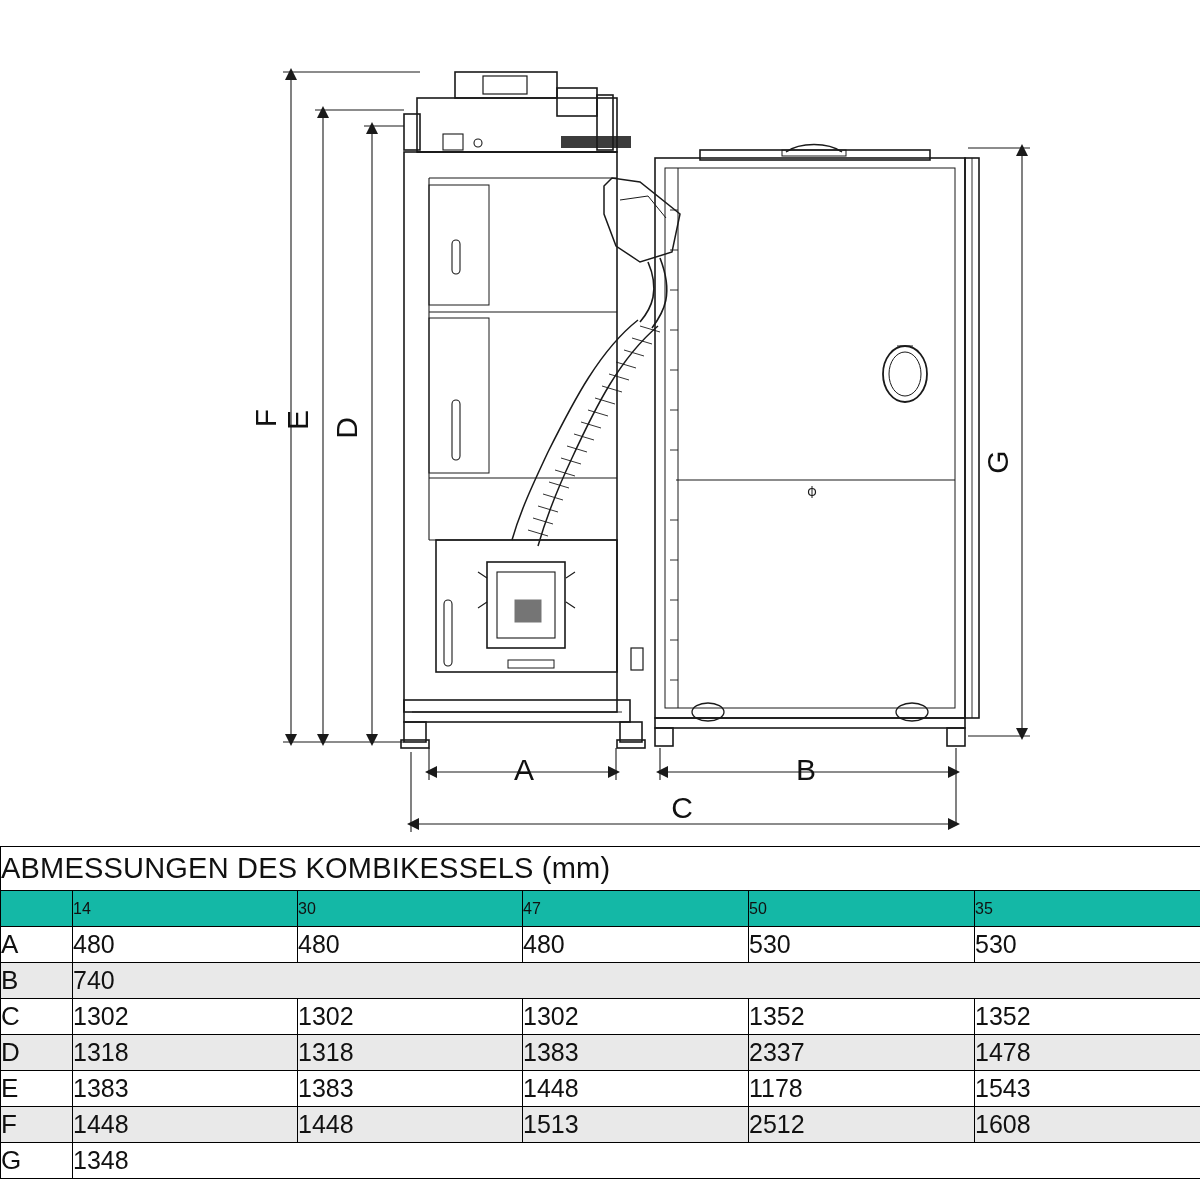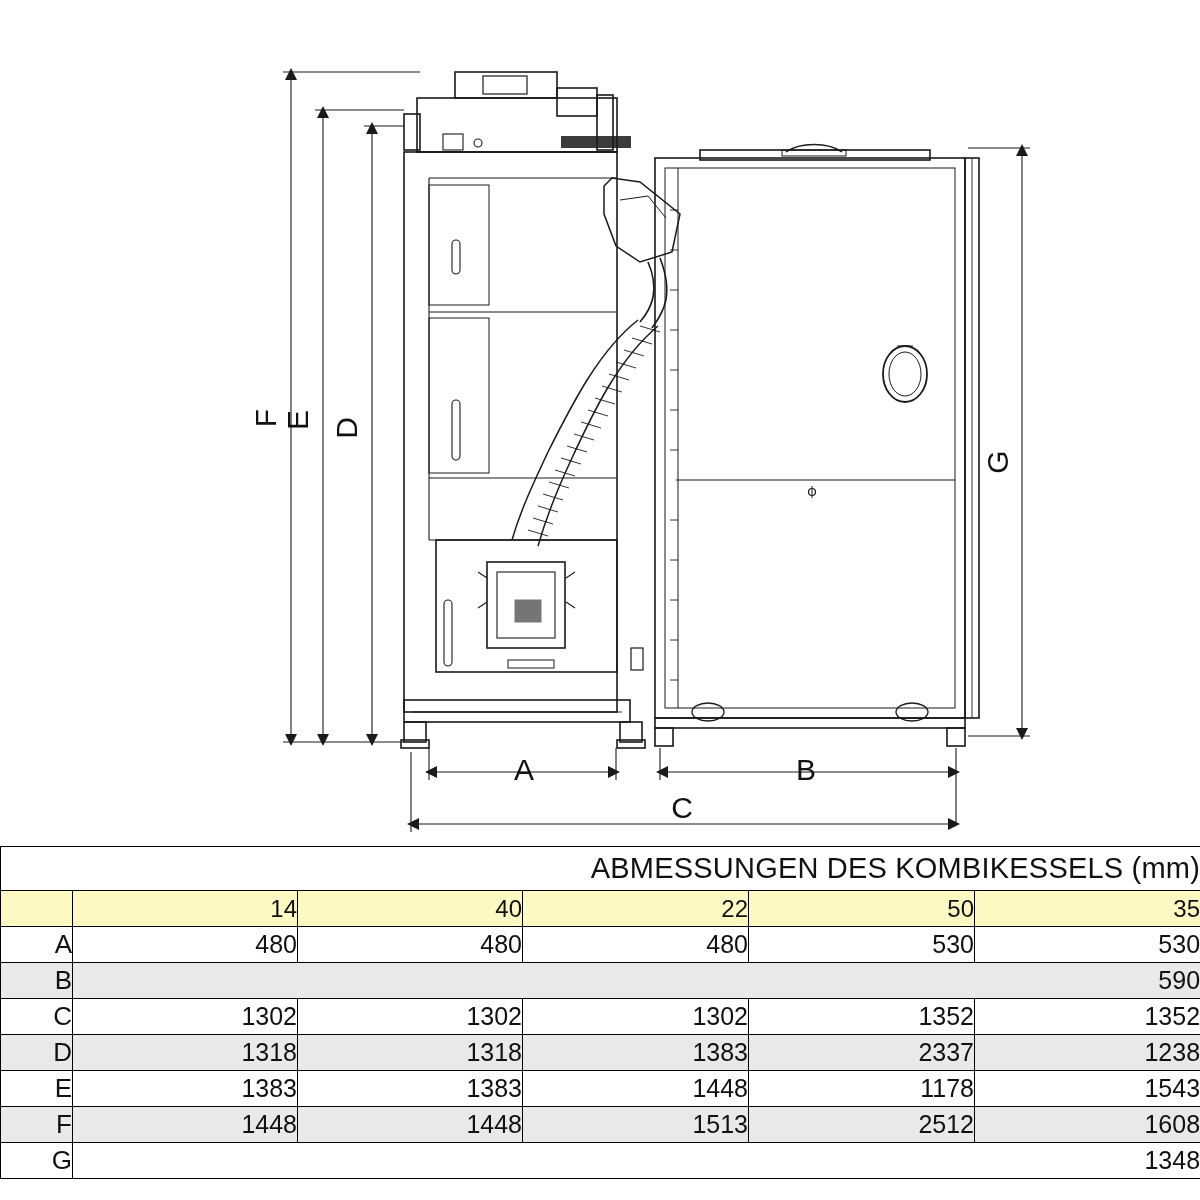--- a/index.html
+++ b/index.html
@@ -22,38 +22,38 @@
     left: 0; top: 846px;
     width: 1200px;
   }
   table.dims {
     border-collapse: collapse;
     width: 1200px;
     table-layout: fixed;
   }
   table.dims td {
     border: 1px solid #000;
-    text-align: right;
+    text-align: left;
     font-size: 25px;
     font-family: "Liberation Sans", sans-serif;
     color: #111;
     height: 36px;
     padding: 0;
   }
   table.dims td.title {
     font-size: 29px;
     height: 44px;
     letter-spacing: 0.2px;
   }
   table.dims td.rowlabel {
     width: 72px;
     font-size: 26px;
   }
   table.dims tr.shade td { background: #e9e9e9; }
-  table.dims tr.head td { background: #fef9c3; font-size: 24px; }
+  table.dims tr.head td { background: #14b8a6; font-size: 16px; }
   .lbl {
     font-family: "Liberation Sans", sans-serif;
     font-size: 30px;
     fill: #111;
   }
 </style>
 </head>
 <body>
 
 <div id="drawing">
@@ -244,56 +244,56 @@
       <col style="width:226px">
       <col style="width:226px">
     </colgroup>
     <tbody>
       <tr>
         <td class="title" colspan="6">ABMESSUNGEN DES KOMBIKESSELS  (mm)</td>
       </tr>
       <tr class="head">
         <td class="rowlabel"></td>
         <td>14</td>
-        <td>40</td>
-        <td>22</td>
+        <td>30</td>
+        <td>47</td>
         <td>50</td>
         <td>35</td>
       </tr>
 
       <tr>
         <td class="rowlabel">A</td>
         <td>480</td>
         <td>480</td>
         <td>480</td>
         <td>530</td>
         <td>530</td>
       </tr>
 
       <tr class="shade">
         <td class="rowlabel">B</td>
-        <td colspan="5">590</td>
+        <td colspan="5">740</td>
       </tr>
 
       <tr>
         <td class="rowlabel">C</td>
         <td>1302</td>
         <td>1302</td>
         <td>1302</td>
         <td>1352</td>
         <td>1352</td>
       </tr>
 
       <tr class="shade">
         <td class="rowlabel">D</td>
         <td>1318</td>
         <td>1318</td>
         <td>1383</td>
         <td>2337</td>
-        <td>1238</td>
+        <td>1478</td>
       </tr>
 
       <tr>
         <td class="rowlabel">E</td>
         <td>1383</td>
         <td>1383</td>
         <td>1448</td>
         <td>1178</td>
         <td>1543</td>
       </tr>

